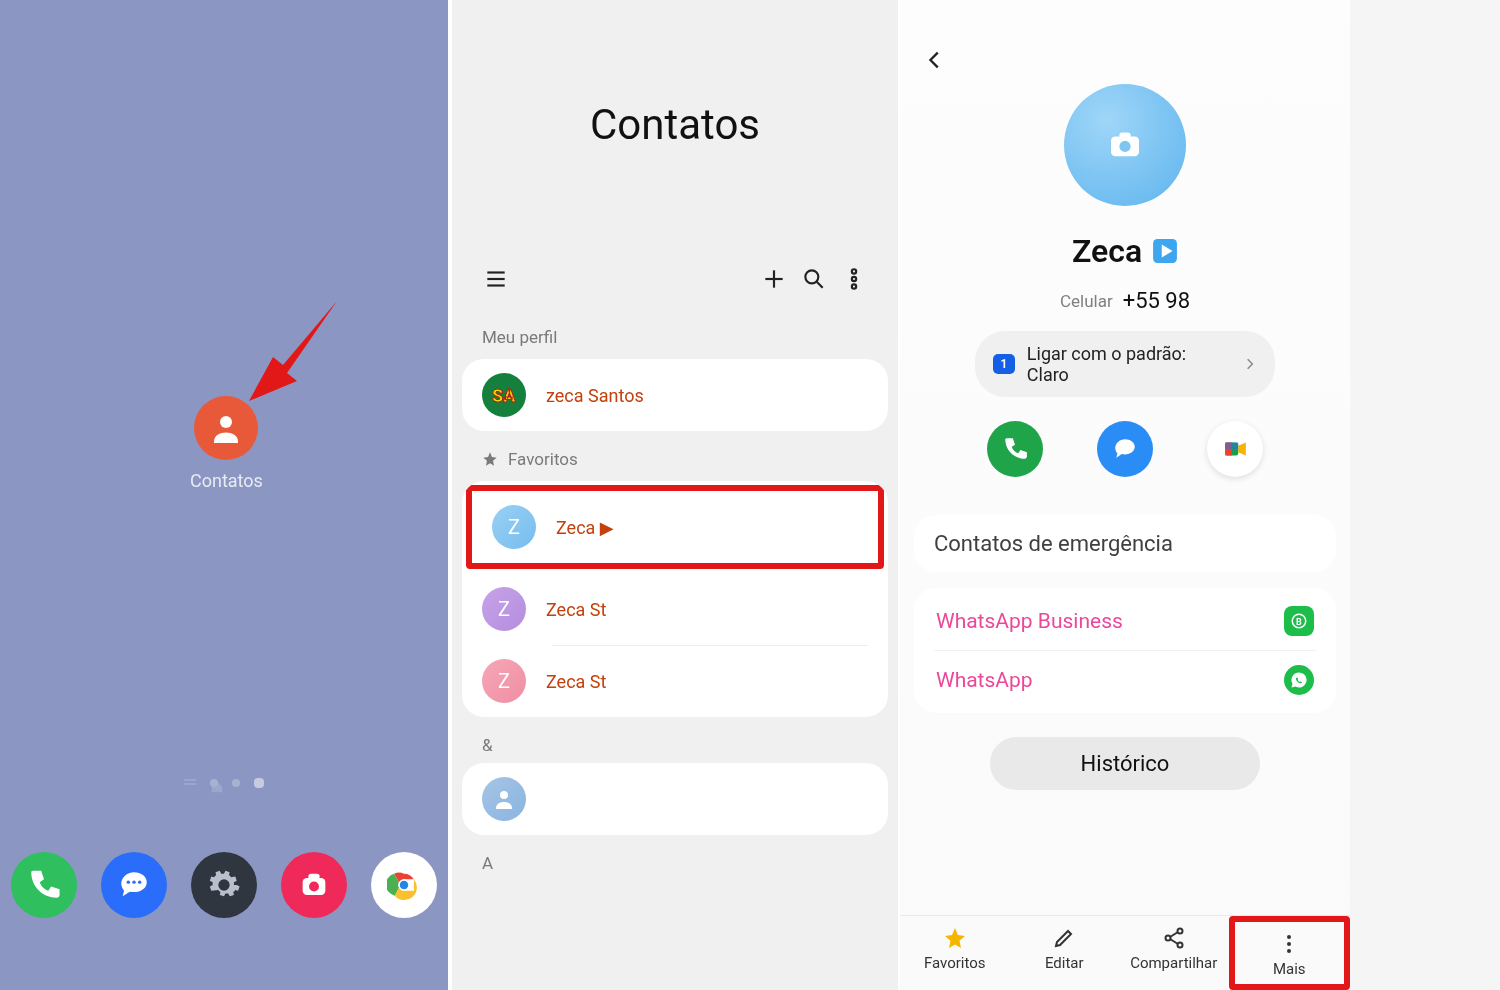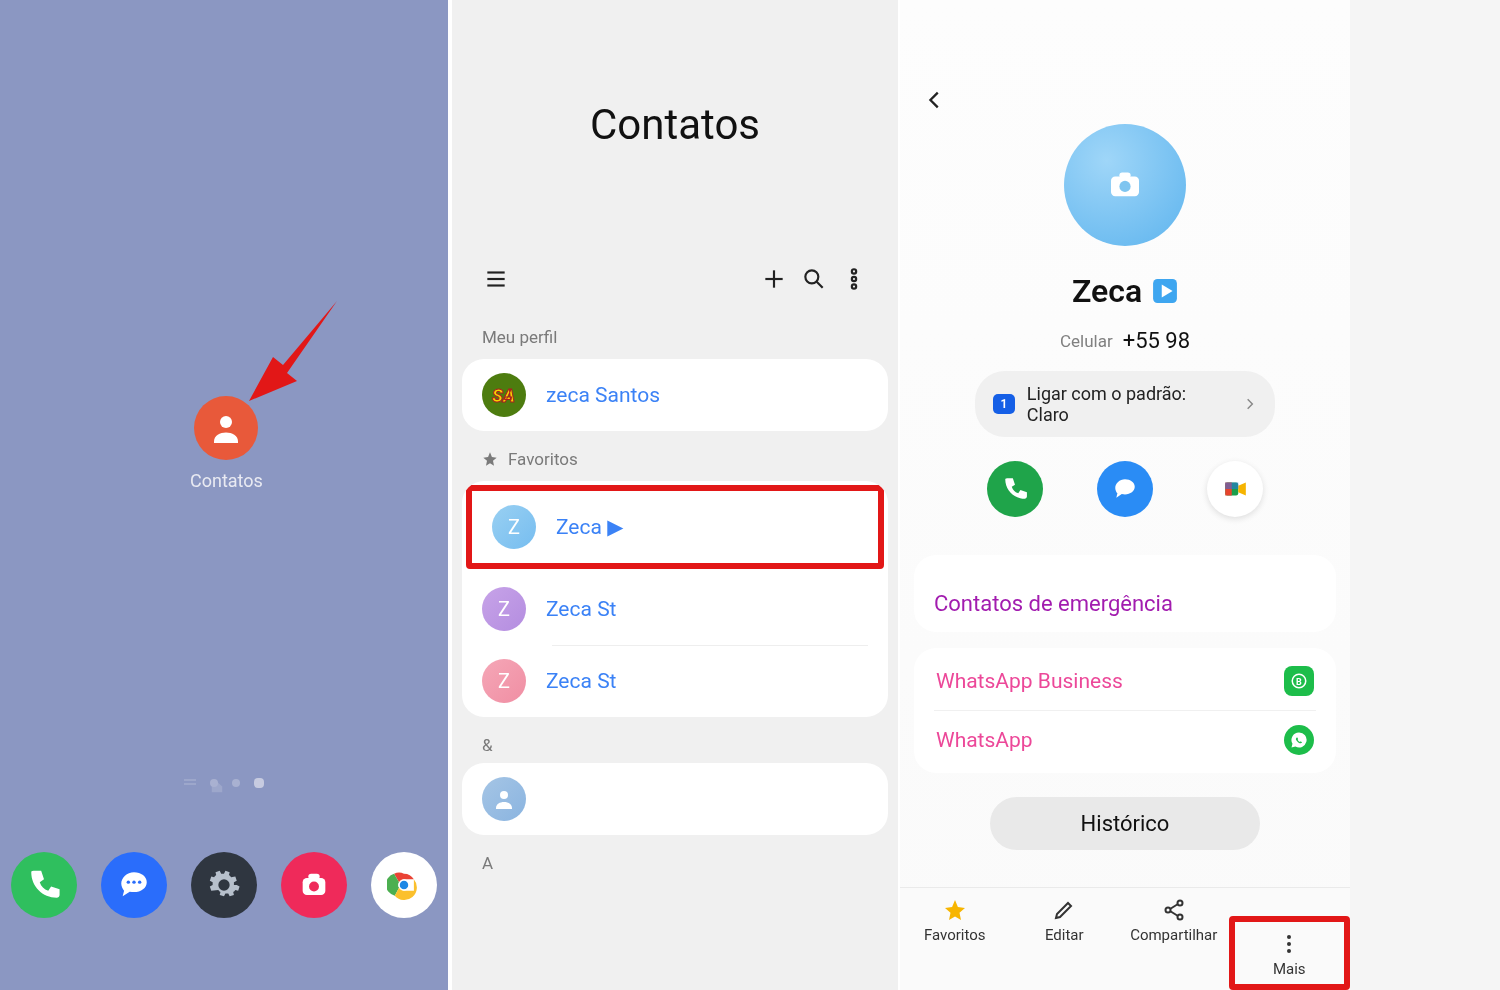--- a/index.html
+++ b/index.html
@@ -136,42 +136,42 @@
     background: #eee;
   }
   .avatar {
     width: 44px; height: 44px; border-radius: 50%;
     display: flex; align-items: center; justify-content: center;
     color: #fff; font-size: 20px; font-weight: 400;
   }
   .avatar.z-blue   { background: linear-gradient(135deg,#99d0f2,#76bdf0); }
   .avatar.z-purple { background: linear-gradient(135deg,#c7a3e8,#b48de0); }
   .avatar.z-pink   { background: linear-gradient(135deg,#f5a7b7,#f08ea3); }
-  .avatar.profile  { background: #4d7c0f; font-style: italic; }
+  .avatar.profile  { background: #15803d; }
   .avatar.grey     { background: linear-gradient(135deg,#a5c5e5,#8ab4e0); }
   .avatar.grey svg { width: 24px; height: 24px; fill: #fff; }
   .avatar.profile svg { width:32px; height:32px; }
-  .c-name { font-size: 21px; color: #3b82f6; }
+  .c-name { font-size: 18px; color: #c2410c; }
   .highlight-box {
     border: 6px solid #e21717;
     border-radius: 4px;
     margin: 0 6px;
   }
   .index-letter {
     font-size: 17px; color: #7a7a7a;
     padding: 8px 30px 4px;
   }
   
   .panel3 {
     width: 450px;
     background: linear-gradient(#fdfdfd,#fafafa);
     display: flex;
     flex-direction: column;
   }
-  .p3-top { padding: 40px 24px 10px; margin-top: 40px; }
+  .p3-top { padding: 40px 24px 10px; }
   .back-btn { width: 40px; height: 40px; display:flex; align-items:center; }
   .back-btn svg { width: 22px; height: 22px; stroke:#222; stroke-width:2.5; fill:none; }
   .p3-avatar-wrap { display:flex; justify-content:center; margin-top: 4px;}
   .p3-avatar {
     width: 122px; height: 122px; border-radius: 50%;
     background: radial-gradient(circle at 35% 30%, #9fd6f8, #5eb4ee);
     display:flex; align-items:center; justify-content:center;
   }
   .p3-avatar svg { width: 34px; height: 28px; fill:#fff; }
   .p3-name {
@@ -216,21 +216,21 @@
   }
   .ac-call { background:#1fa44a; }
   .ac-msg  { background:#2a8cf5; }
   .ac-meet { background:#fff; box-shadow:0 2px 6px rgba(0,0,0,.12); }
   .action-circle svg { width:26px; height:26px; fill:#fff; }
   .card3 {
     background:#fff; border-radius:22px;
     margin: 0 14px 16px; padding: 16px 20px;
   }
   .card3 .lbl { color:#808080; font-size:17px; }
-  .card3 .val { color:#a21caf; font-size:22px; margin-top:20px; }
+  .card3 .val { color:#404040; font-size:22px; margin-top:0; }
   .link-row {
     display:flex; align-items:center;
     padding: 14px 2px;
   }
   .link-row + .link-row { border-top:1px solid #f0f0f0; }
   .link-row .txt { font-size:21px; color:#ec4899; }
   .link-row .badge {
     margin-left:auto;
     width:30px; height:30px; border-radius:8px;
     display:flex; align-items:center; justify-content:center;
@@ -250,21 +250,20 @@
     background:#fafafa;
   }
   .bottom-btn {
     flex:1; display:flex; flex-direction:column; align-items:center; gap:4px;
     padding:10px 0 6px; font-size:15px; color:#333;
   }
   .bottom-btn svg { width:24px; height:24px; }
   .highlight-box-small {
     border:6px solid #e21717;
     border-radius:4px;
-    margin-top:28px;
   }
 </style>
 </head>
 <body>
 
 <div class="panel panel1">
   <div class="arrow">
     <svg viewBox="0 0 90 100">
       <polygon points="0,100 24,56 34,64 88,0 38,72 48,80" fill="#e21717"></polygon>
     </svg>

